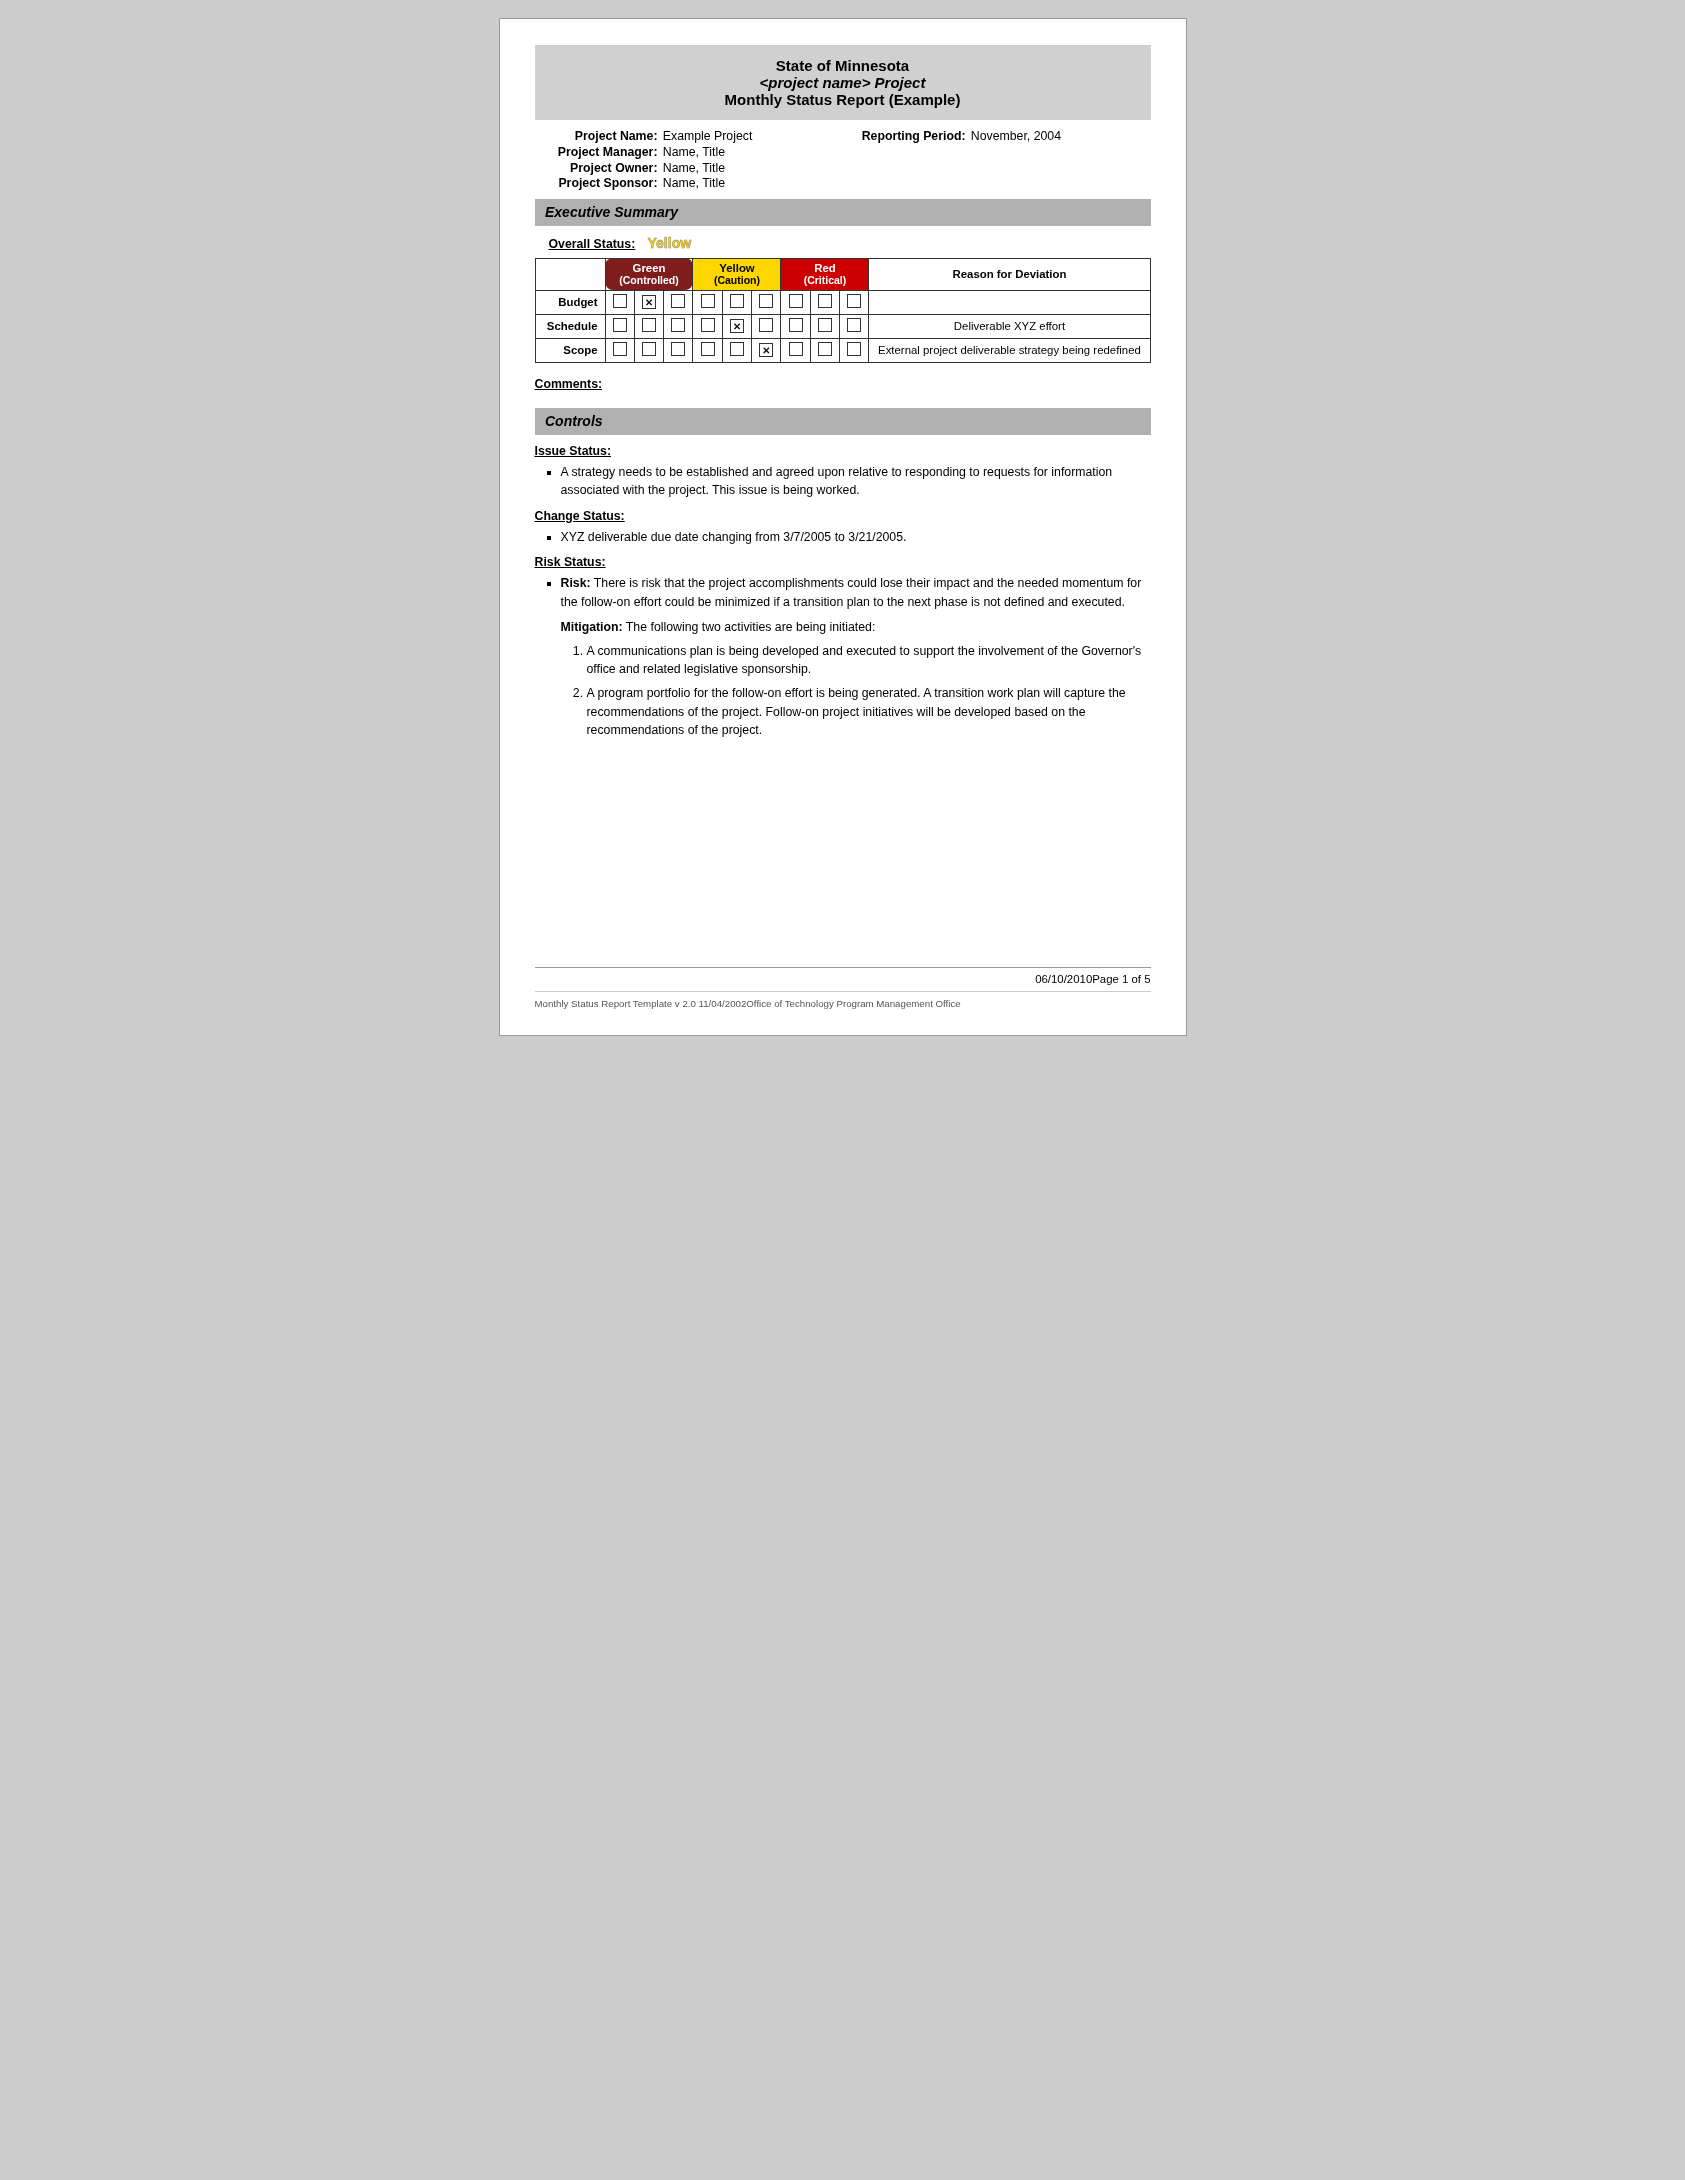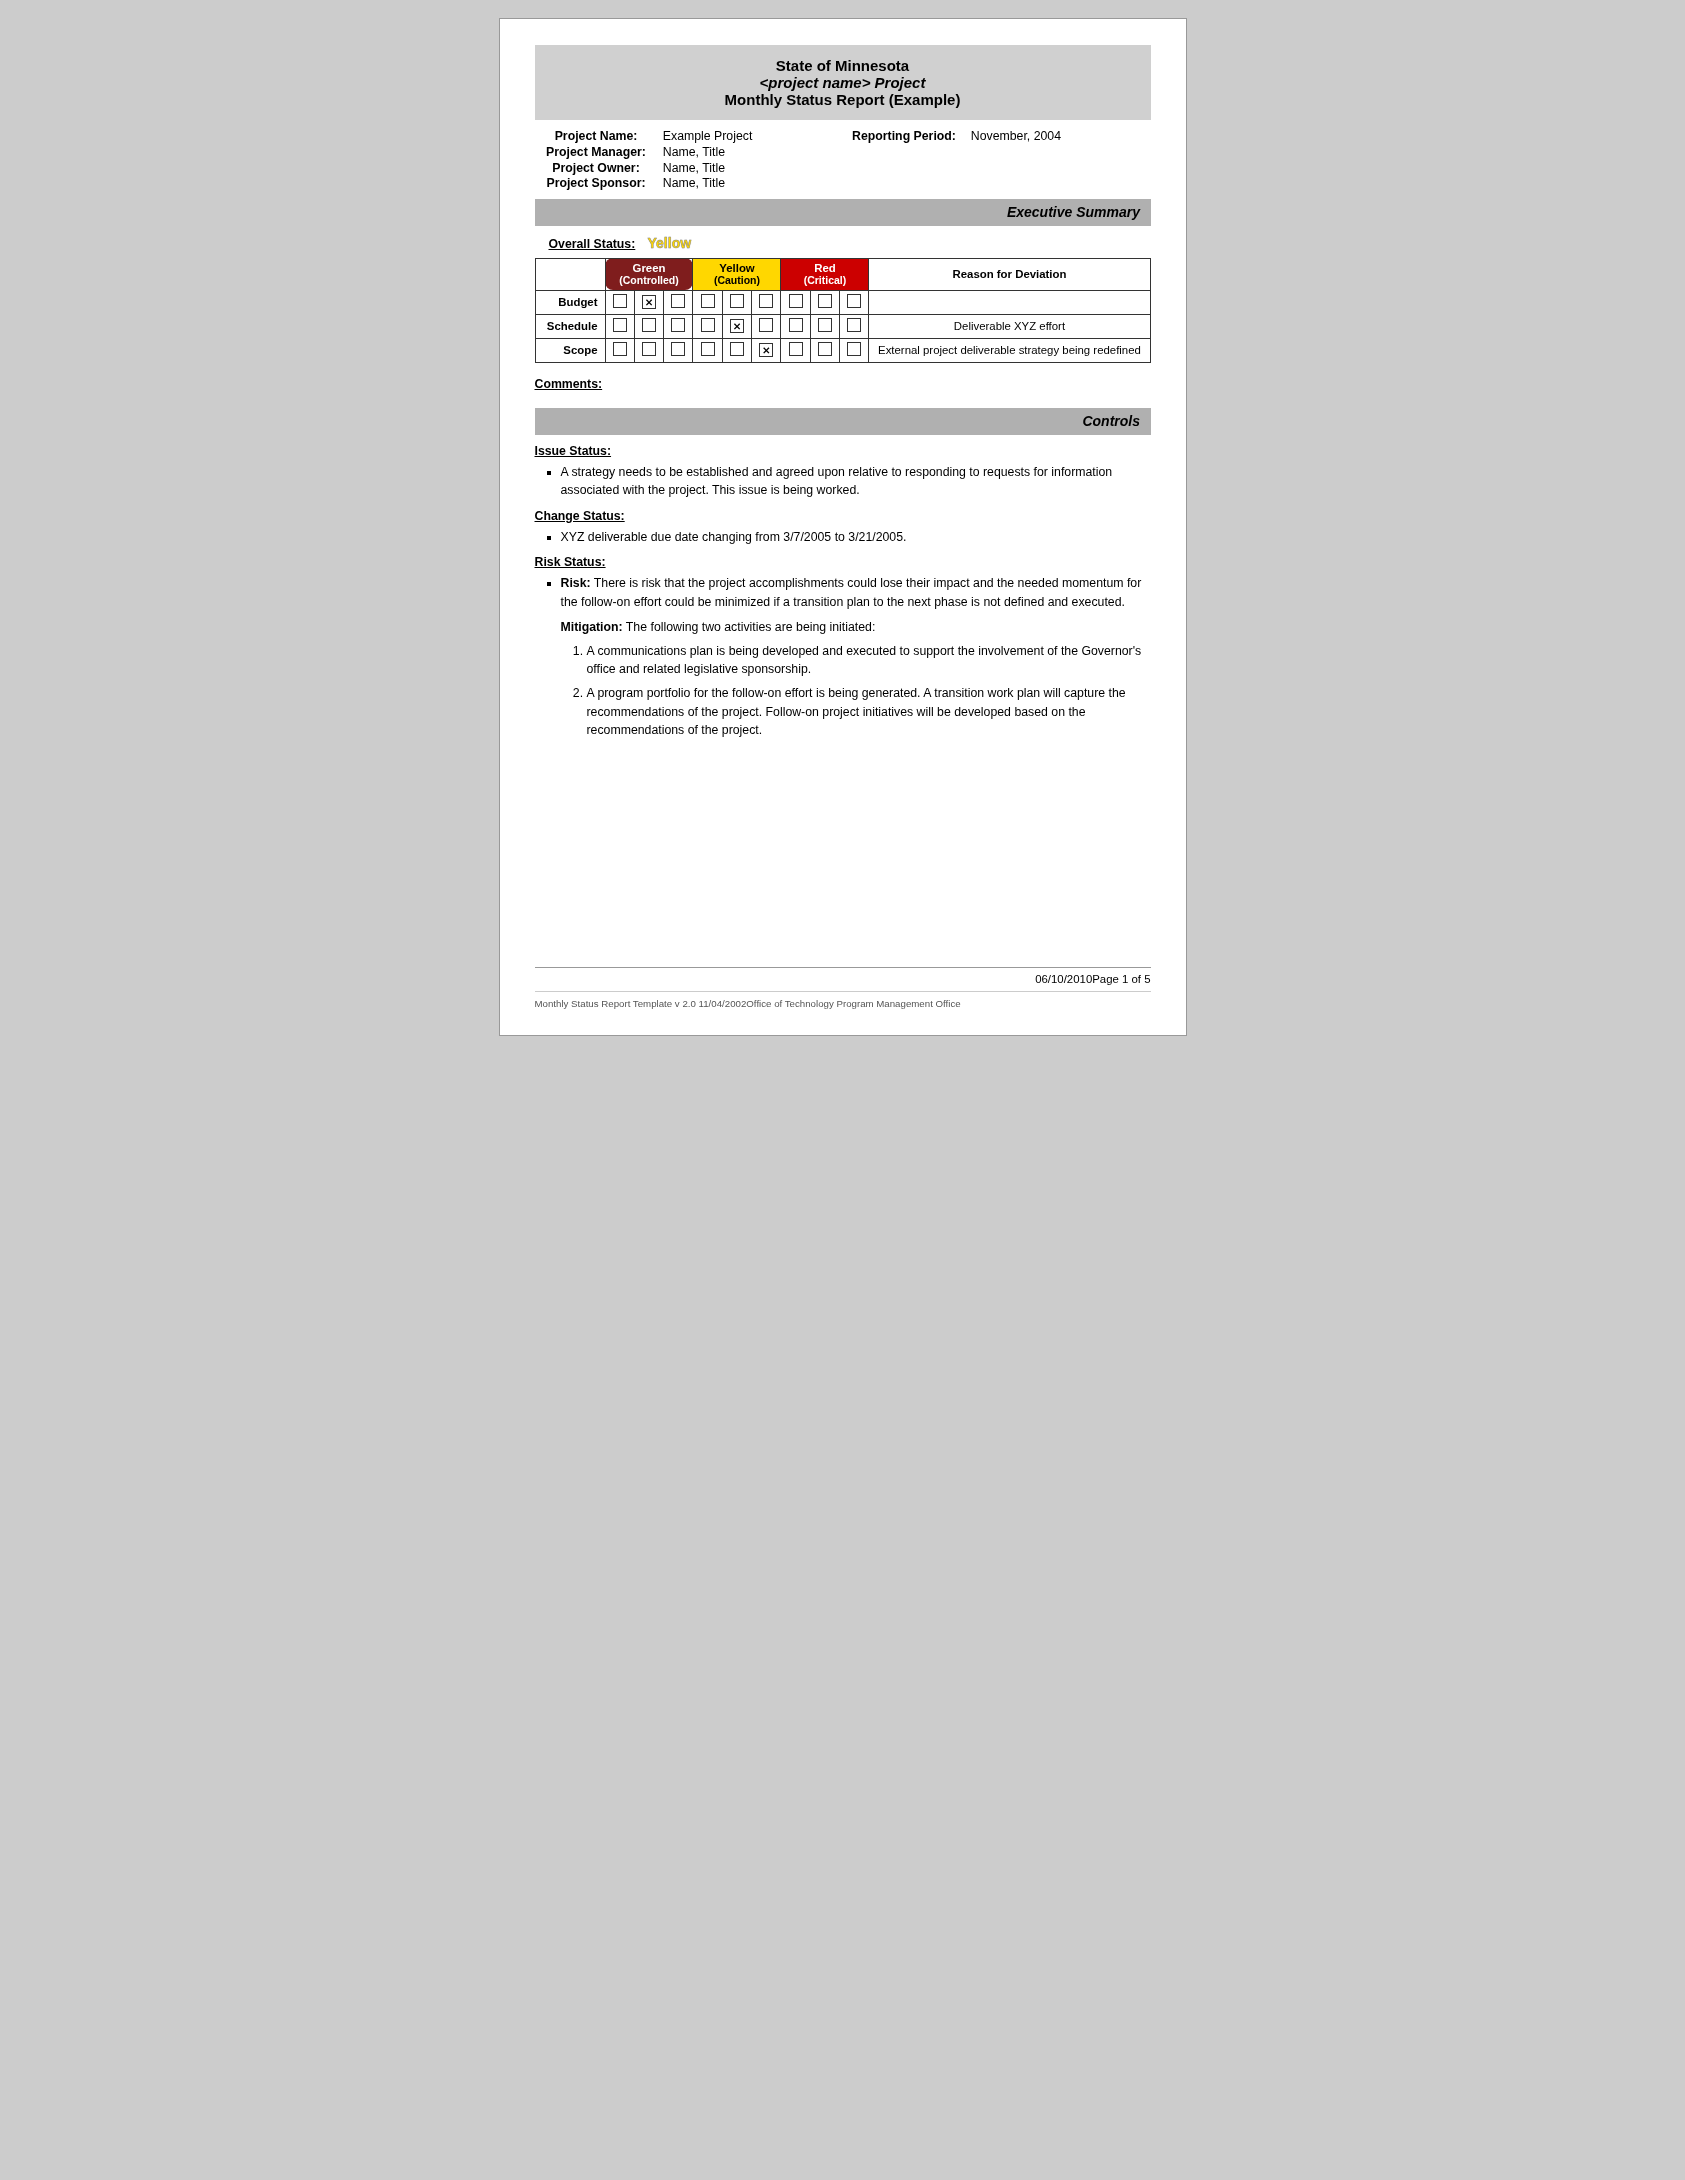--- a/index.html
+++ b/index.html
@@ -44,26 +44,26 @@
       grid-template-columns: 1fr 1fr;
       margin-bottom: 8.8px;
       row-gap: 1.8px;
     }
     .project-info .info-row {
       display: flex;
       gap: 5.3px;
     }
     .project-info .info-label {
       font-weight: bold;
-      text-align: center;
+      text-align: right;
       min-width: 123px;
     }
     .section-header {
       background: #b0b0b0;
-      text-align: right;
+      text-align: left;
       padding: 5.3px 10.5px;
       margin-bottom: 8.8px;
     }
     .section-header span {
       font-style: italic;
       font-weight: bold;
       font-size: 14px;
     }
     .overall-status {
       margin-bottom: 7px;

